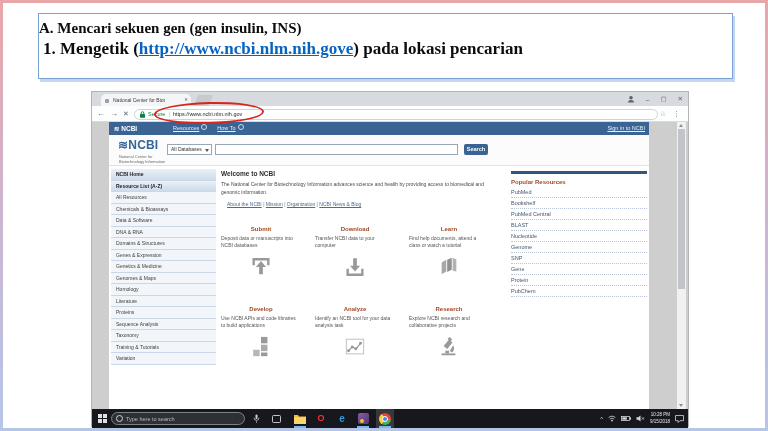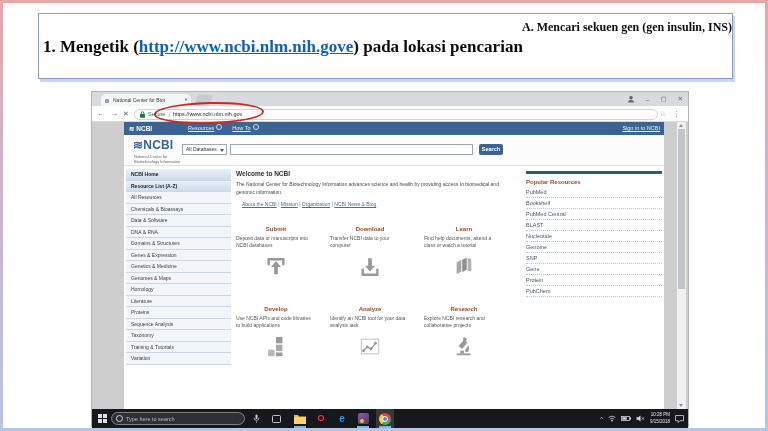--- a/index.html
+++ b/index.html
@@ -5,21 +5,21 @@
   *{margin:0;padding:0;box-sizing:border-box;}
   html,body{width:768px;height:431px;background:#fff;font-family:"Liberation Sans",sans-serif;-webkit-font-smoothing:antialiased;}
   .stage{position:relative;width:768px;height:431px;overflow:hidden;
          background:linear-gradient(180deg,#e9a6a6 0%,#cfb3cf 45%,#b4c6e8 100%);padding:3px;}
   .slide{position:relative;width:100%;height:100%;background:#fff;overflow:hidden;}
 
   
   .textbox{position:absolute;left:35px;top:10px;width:695px;height:66px;background:#fff;
            border:1px solid #7ba0d4;box-shadow:2px 3px 0 #c6d5f0;
            font-family:"Liberation Serif",serif;color:#0c0c0c;padding-top:6px;}
-  .tb-title{text-align:right;font-weight:bold;font-size:12px;}
+  .tb-title{text-align:left;font-weight:bold;font-size:15px;}
   .tb-step{font-size:17px;margin-top:2px;padding-left:4px;font-weight:bold;}
   .tb-link{color:#0563c1;text-decoration:underline;}
 
   
   .browser{position:absolute;left:88px;top:88px;width:598px;height:336px;background:#cecece;border:1px solid #b3b3b3;}
   .tabbar{position:absolute;left:0;top:0;width:100%;height:14px;background:#d7dade;}
   .tab{position:absolute;left:9px;top:2px;width:90px;height:12px;background:#f4f5f6;border-radius:5px 5px 0 0;
        font-size:5px;color:#3c4043;line-height:12px;padding:0 9px 0 12px;overflow:hidden;white-space:nowrap;}
   .tab-favicon{position:absolute;left:4px;top:4.5px;width:4px;height:4px;background:#9aa0a6;border-radius:1px;}
   .tab-close{position:absolute;right:3px;top:0;font-size:4.5px;color:#5f6368;line-height:12px;}
@@ -33,21 +33,21 @@
         border-radius:6px;display:flex;align-items:center;gap:3px;padding-left:5px;font-size:5.5px;}
   .secure{color:#0b8043;} .addr-div{color:#bbb;} .addr-url{color:#24292e;}
   .star-btn{position:absolute;right:22px;top:0;line-height:15px;font-size:7px;color:#80868b;}
   .dots-btn{position:absolute;right:8px;top:0;line-height:15px;font-size:7px;color:#5f6368;}
 
   
   .annotation{position:absolute;left:151px;top:99px;width:110px;height:22px;border:2px solid #da251d;
               border-radius:50%;transform:rotate(-1.5deg);z-index:60;pointer-events:none;}
 
   
-  .page{position:absolute;left:32px;top:30px;width:540px;height:287px;background:#fca5a5;}
+  .page{position:absolute;left:17px;top:30px;width:540px;height:287px;background:#fca5a5;}
   .navy{position:relative;height:13px;background:#3a6493;color:#fff;}
   .navy-logo{position:absolute;left:5px;top:0;line-height:13px;font-size:6.5px;font-weight:bold;color:#fff;}
   .navy-links{position:absolute;left:64px;top:0;line-height:13px;display:flex;gap:10px;}
   .navy-link{font-size:5.5px;color:#eaf0f8;text-decoration:underline;}
   .navy-link::after{content:"";display:inline-block;width:4px;height:4px;border:0.5px solid #cfdae8;border-radius:50%;margin-left:2px;}
   .signin{position:absolute;right:4px;top:0;line-height:13px;font-size:5.5px;color:#eaf0f8;text-decoration:underline;}
 
   .ncbi-head{position:absolute;left:0;top:13px;width:100%;height:31px;background:#fcfcfc;border-bottom:1px solid #e3e3e3;}
   .logo-big{position:absolute;left:9px;top:3px;font-size:12px;font-weight:bold;color:#336699;letter-spacing:0.2px;}
   .logo-sub{position:absolute;left:10px;top:19px;font-size:4px;color:#6a6a6a;line-height:1.25;}

